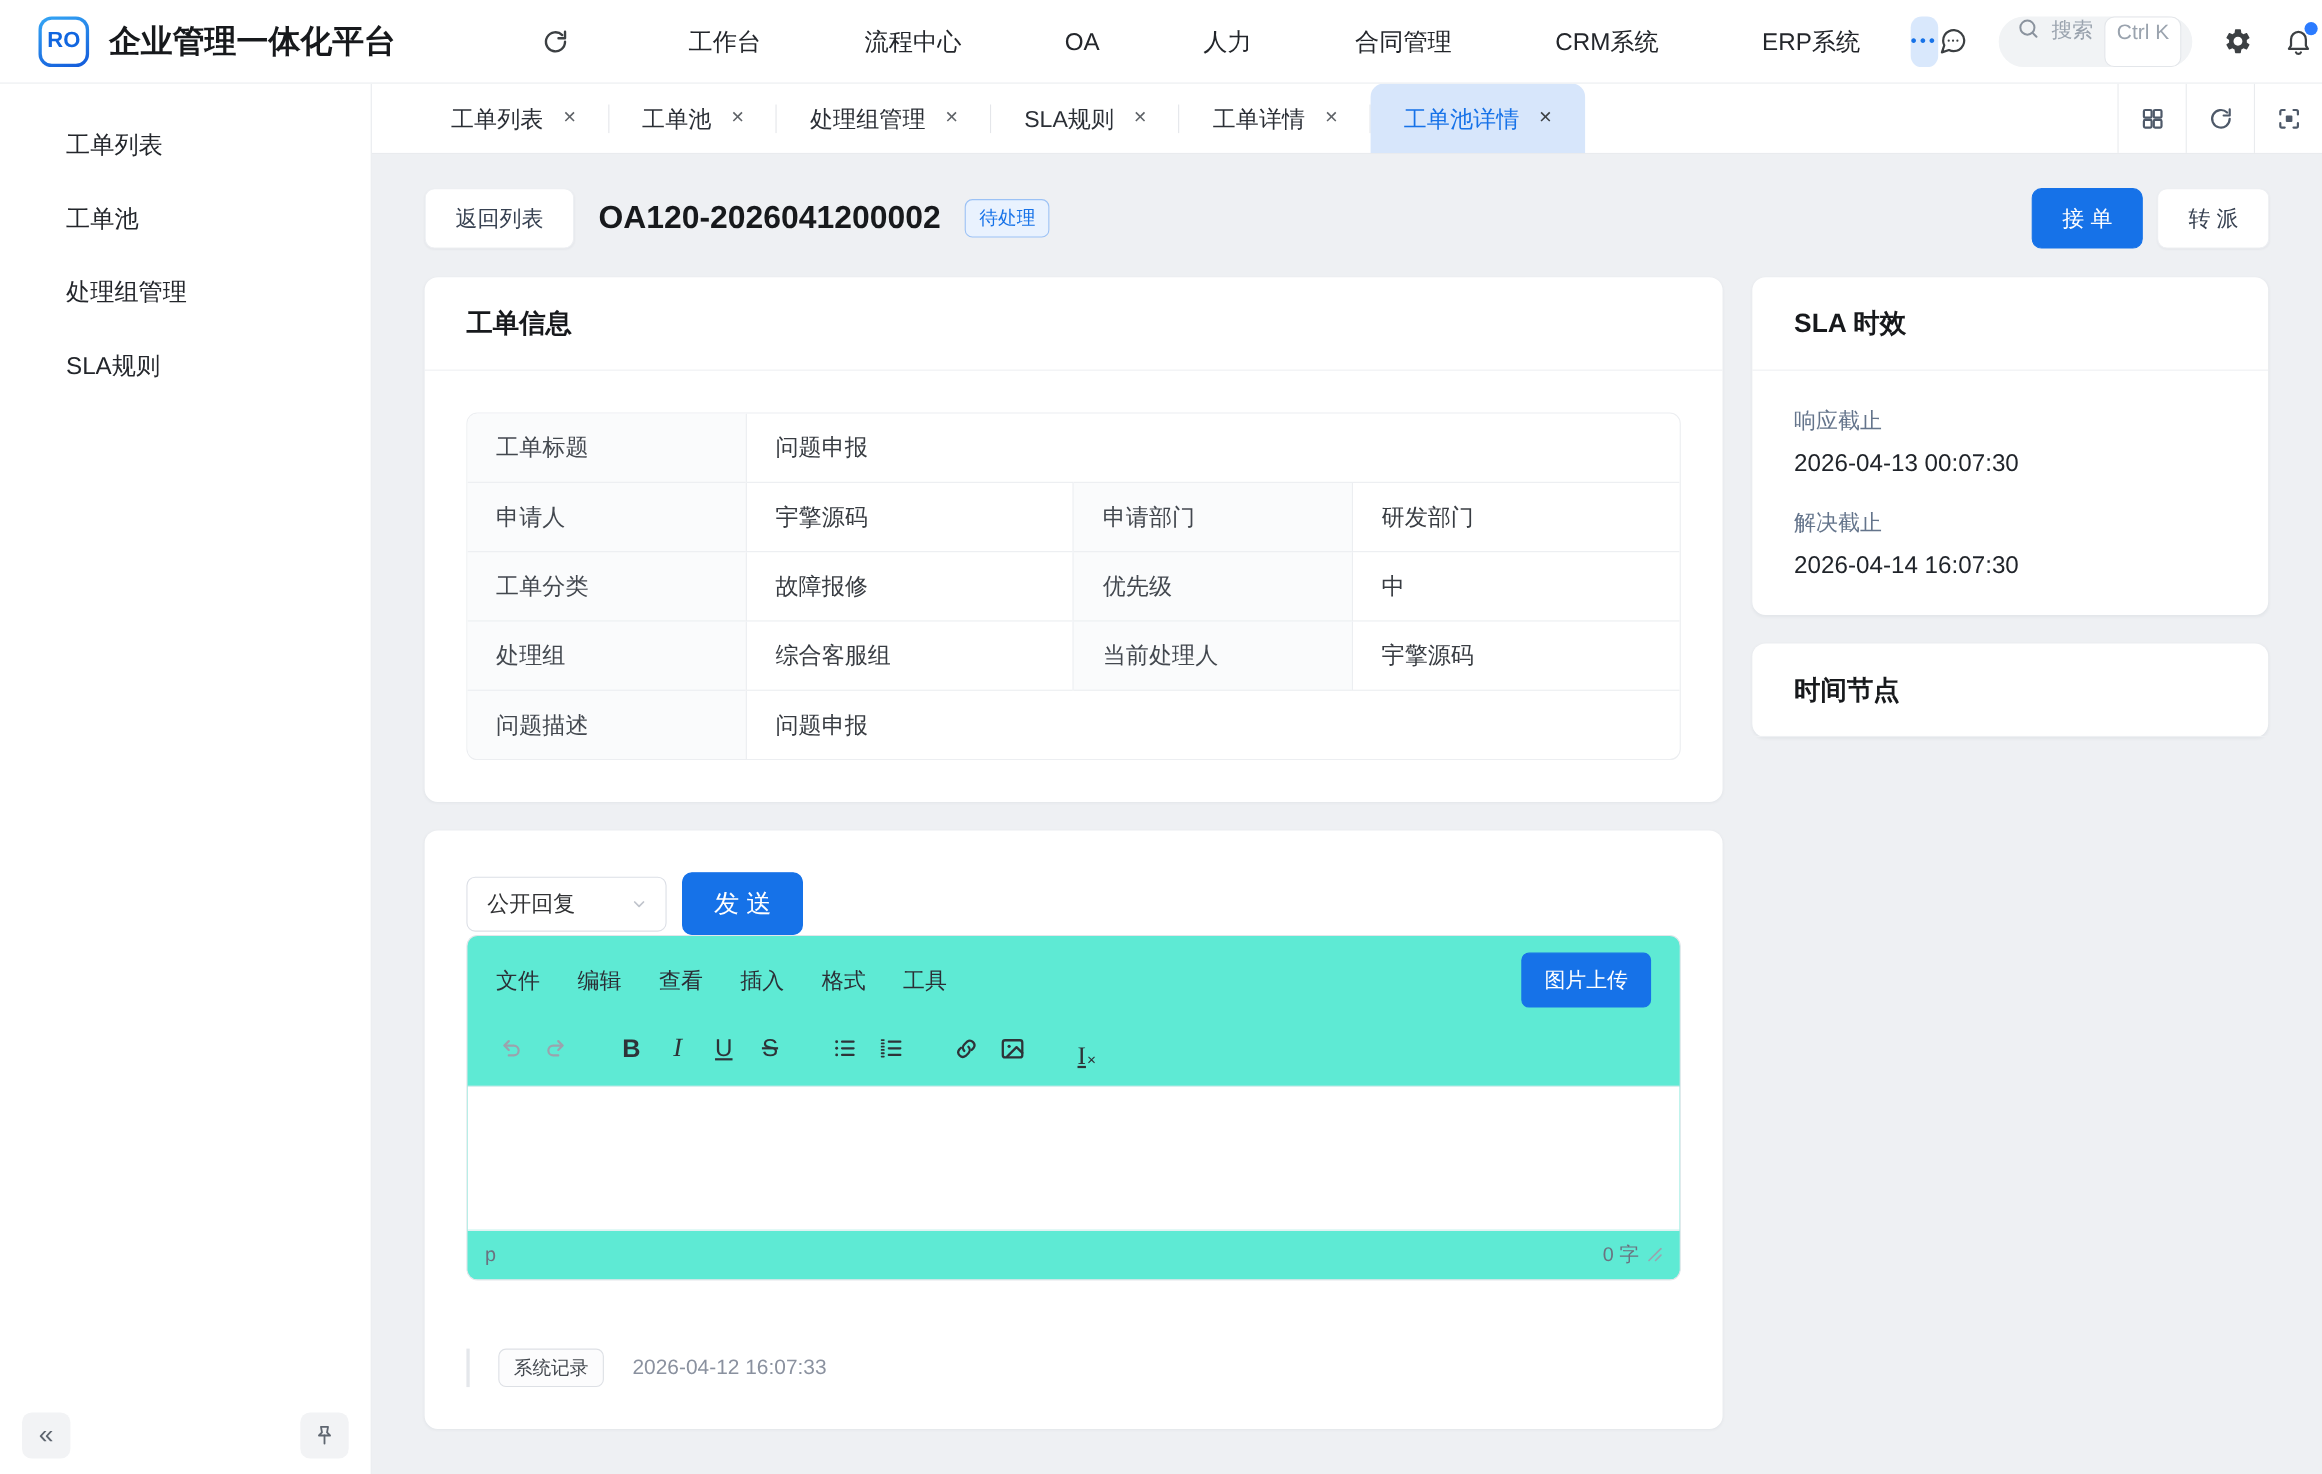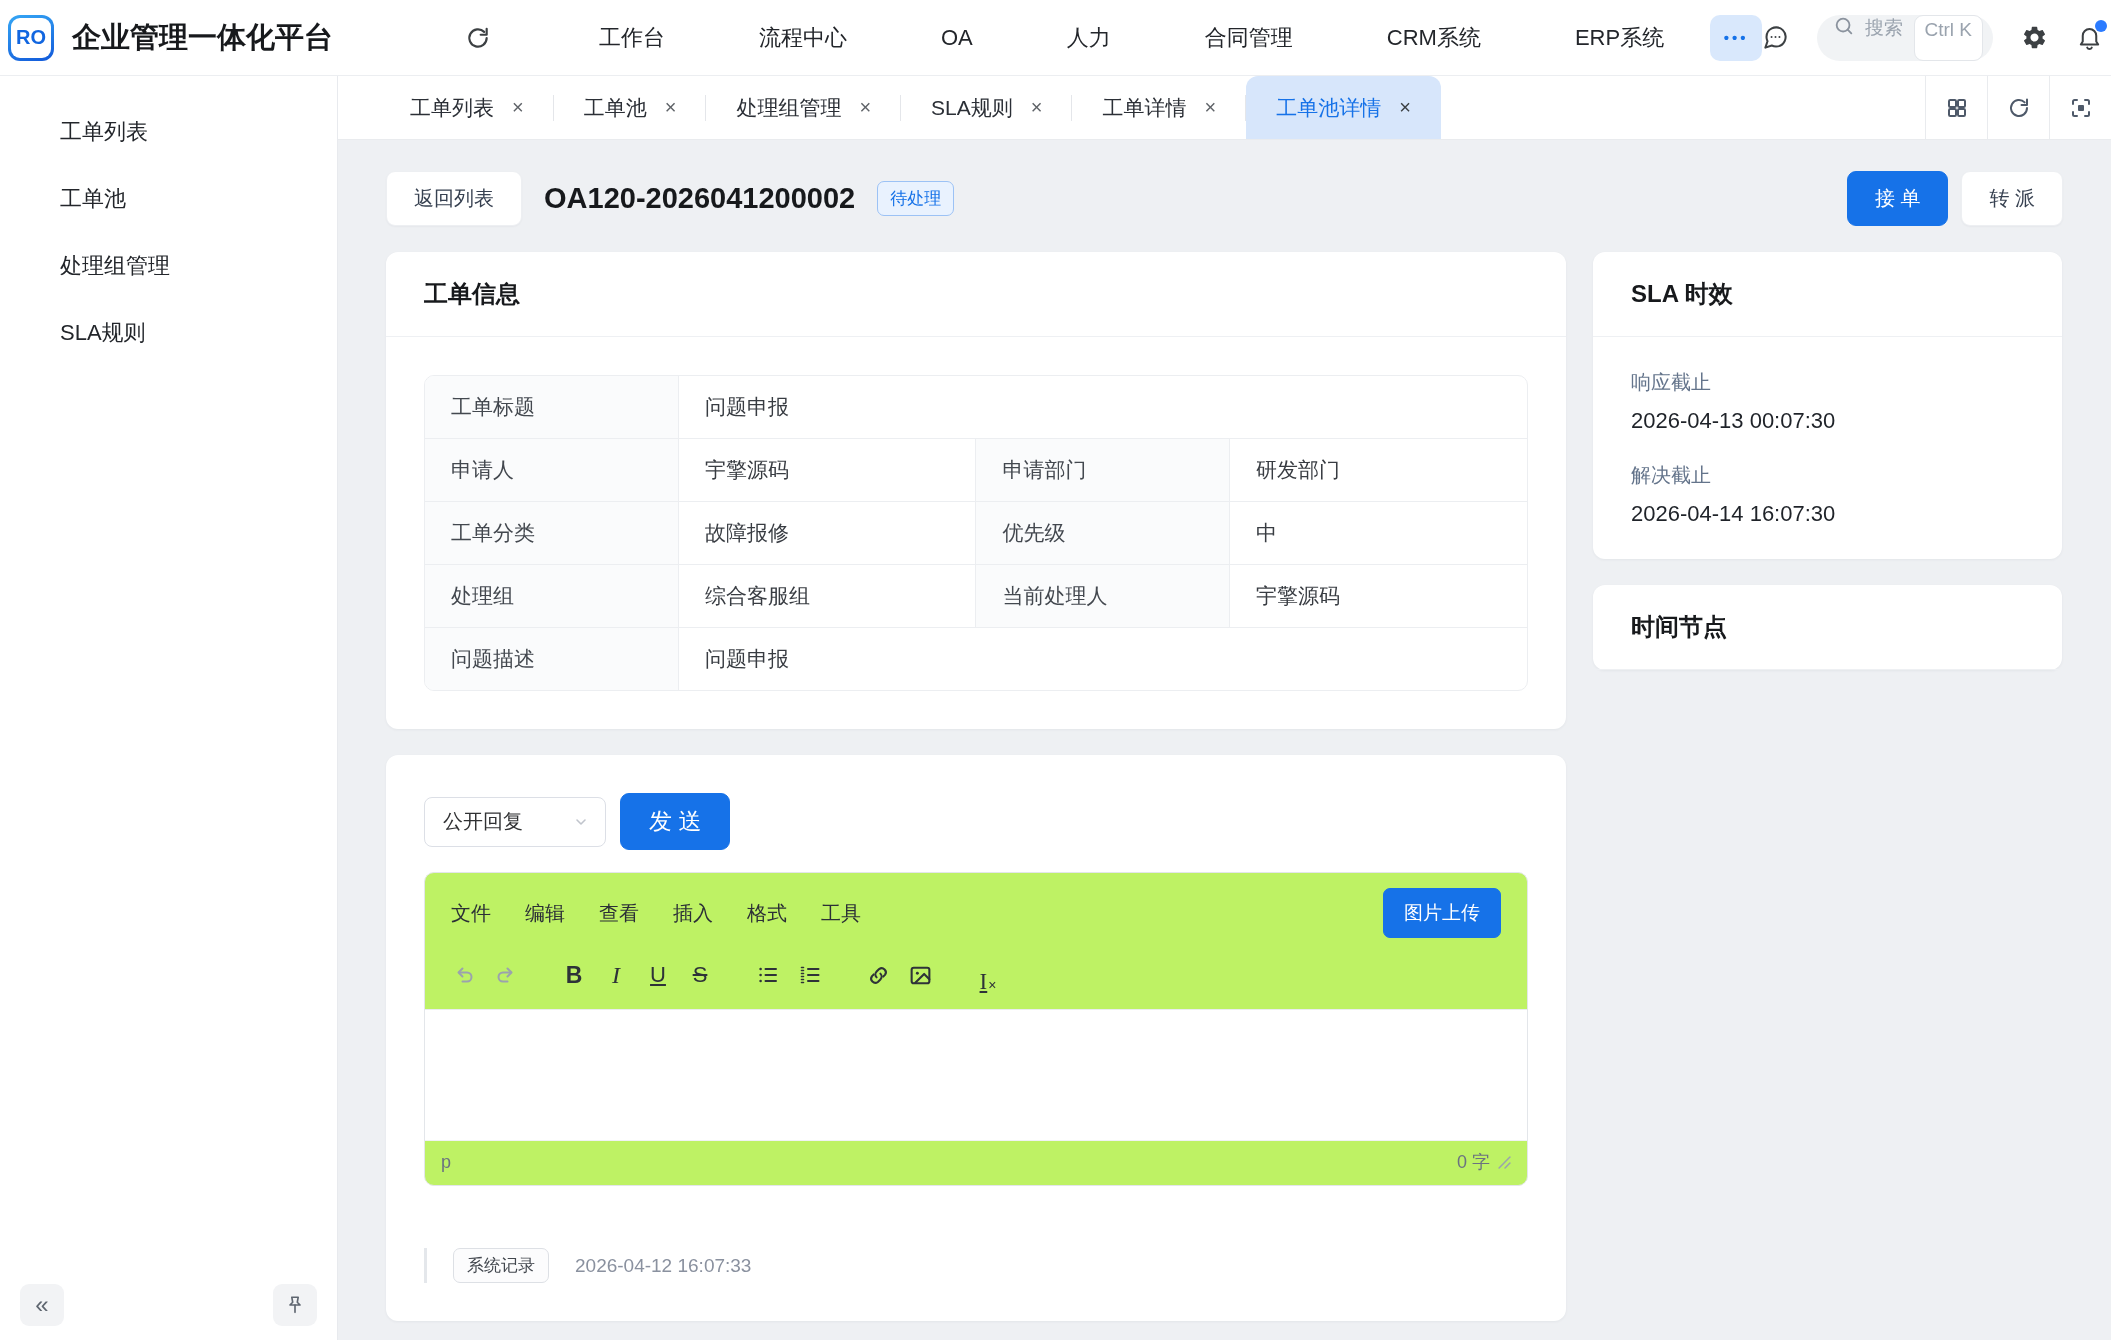--- a/index.html
+++ b/index.html
@@ -11,21 +11,21 @@
     --line:#e8eaee;
     --tline:#eceef1;
     --bg:#eef0f3;
   }
   *{margin:0;padding:0;box-sizing:border-box;}
   html,body{width:2111px;height:1340px;overflow:hidden;}
   body{font-family:"Liberation Sans","DejaVu Sans",sans-serif;background:var(--bg);color:var(--ink);}
   svg{display:block;}
 
   
-  .topbar{height:76px;background:#fff;border-bottom:1px solid #eceef1;display:flex;align-items:center;padding:0 8px;position:relative;z-index:5;}
+  .topbar{height:76px;background:#fff;border-bottom:1px solid #eceef1;display:flex;align-items:center;padding:0 35px;position:relative;z-index:5;}
   .logo{width:46px;height:46px;border-radius:12px;background:linear-gradient(160deg,#35a7f5,#1259da);padding:3px;flex:0 0 auto;}
   .logo-inner{width:100%;height:100%;background:#fff;border-radius:9px;display:flex;align-items:center;justify-content:center;font-weight:800;font-size:20px;color:#1166e0;letter-spacing:0;}
   .app-title{font-size:29px;font-weight:700;color:#17191c;margin-left:18px;white-space:nowrap;}
   .hdr-refresh{margin-left:132px;color:#3c4043;cursor:pointer;}
   .topnav{display:flex;align-items:center;gap:94px;margin-left:108px;}
   .topnav .nav-item{font-size:22px;color:#23262b;cursor:pointer;white-space:nowrap;}
   .more-btn{margin-left:46px;width:58px;height:46px;border-radius:10px;background:#d9e8fc;display:flex;align-items:center;justify-content:center;color:var(--primary);font-size:15px;letter-spacing:3px;font-weight:700;cursor:pointer;}
   .hdr-right{margin-left:auto;display:flex;align-items:center;gap:28px;}
   .icon-btn{color:#3c4043;cursor:pointer;position:relative;}
   .search-pill{width:176px;height:46px;border-radius:23px;background:#f1f3f5;display:flex;gap:10px;padding:0 10px 0 16px;cursor:text;}
@@ -78,21 +78,21 @@
   table.info td:first-child{border-left:none;}
   table.info tr:first-child td{border-top:none;}
   td.lbl{background:#fafbfc;color:#43484f;width:23%;}
   td.val{color:var(--ink2);width:27%;}
 
   
   .reply-controls{display:flex;gap:14px;align-items:center;}
   .select{width:182px;height:50px;border:1px solid #dcdfe6;border-radius:8px;background:#fff;display:flex;align-items:center;justify-content:space-between;padding:0 16px 0 18px;font-size:20px;color:#303133;cursor:pointer;}
   .select .chev{color:#c0c4cc;}
   .btn-send{font-size:23px;padding:12px 28px;}
-  .editor{margin-top:22px;border:1px solid #e3e6ea;border-radius:10px;overflow:hidden;background:#bef264;}
+  .editor{border:1px solid #e3e6ea;border-radius:10px;overflow:hidden;background:#5eead4;}
   .menubar{display:flex;align-items:center;padding:15px 26px 13px;gap:34px;}
   .menubar .menu{font-size:20px;color:#2b2f36;cursor:pointer;}
   .btn-upload{margin-left:auto;font-size:19px;padding:11px 20px;border-radius:7px;}
   .toolbar{display:flex;align-items:center;padding:4px 18px 14px;border-bottom:1px solid #eaecef;}
   .tbtn{width:42px;height:40px;display:flex;align-items:center;justify-content:center;border-radius:6px;color:#2e3338;cursor:pointer;font-size:22px;}
   .tbtn.dim{color:#9ba3ad;}
   .tgap{width:26px;}
   .tb-b{font-weight:800;font-size:23px;}
   .tb-i{font-family:"Liberation Serif","DejaVu Serif",serif;font-style:italic;font-size:24px;}
   .tb-u{text-decoration:underline;font-size:22px;}

